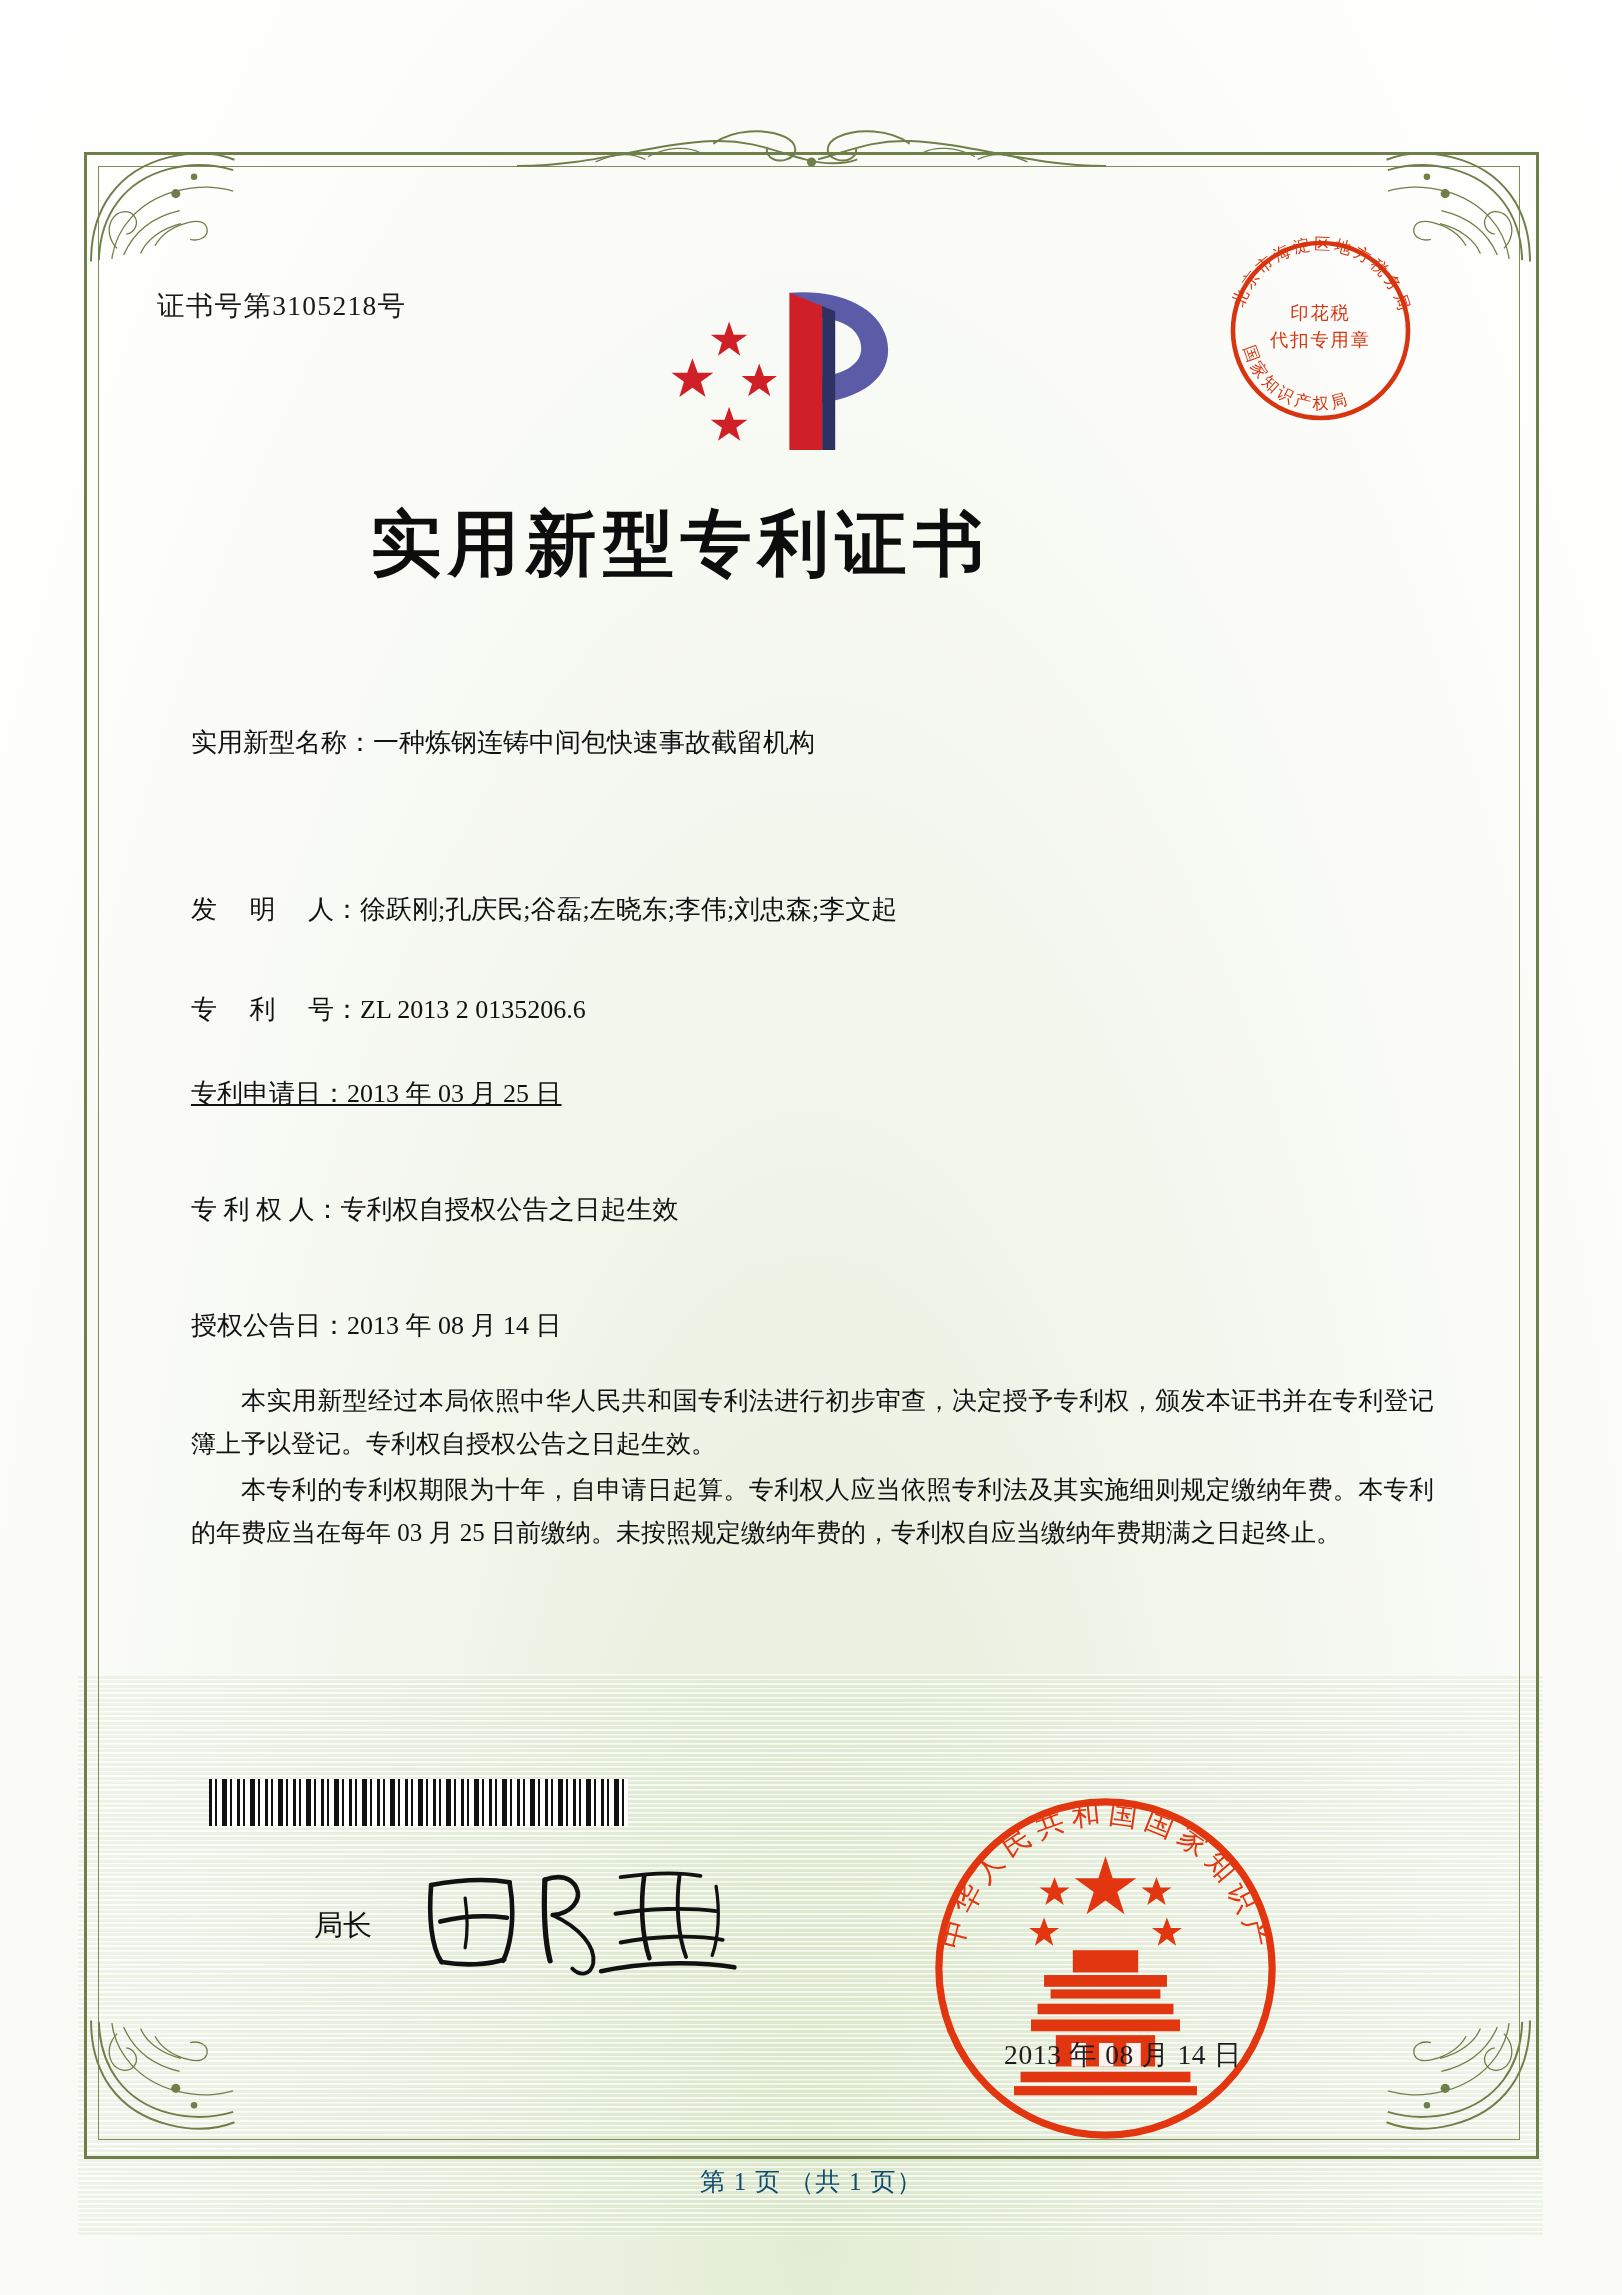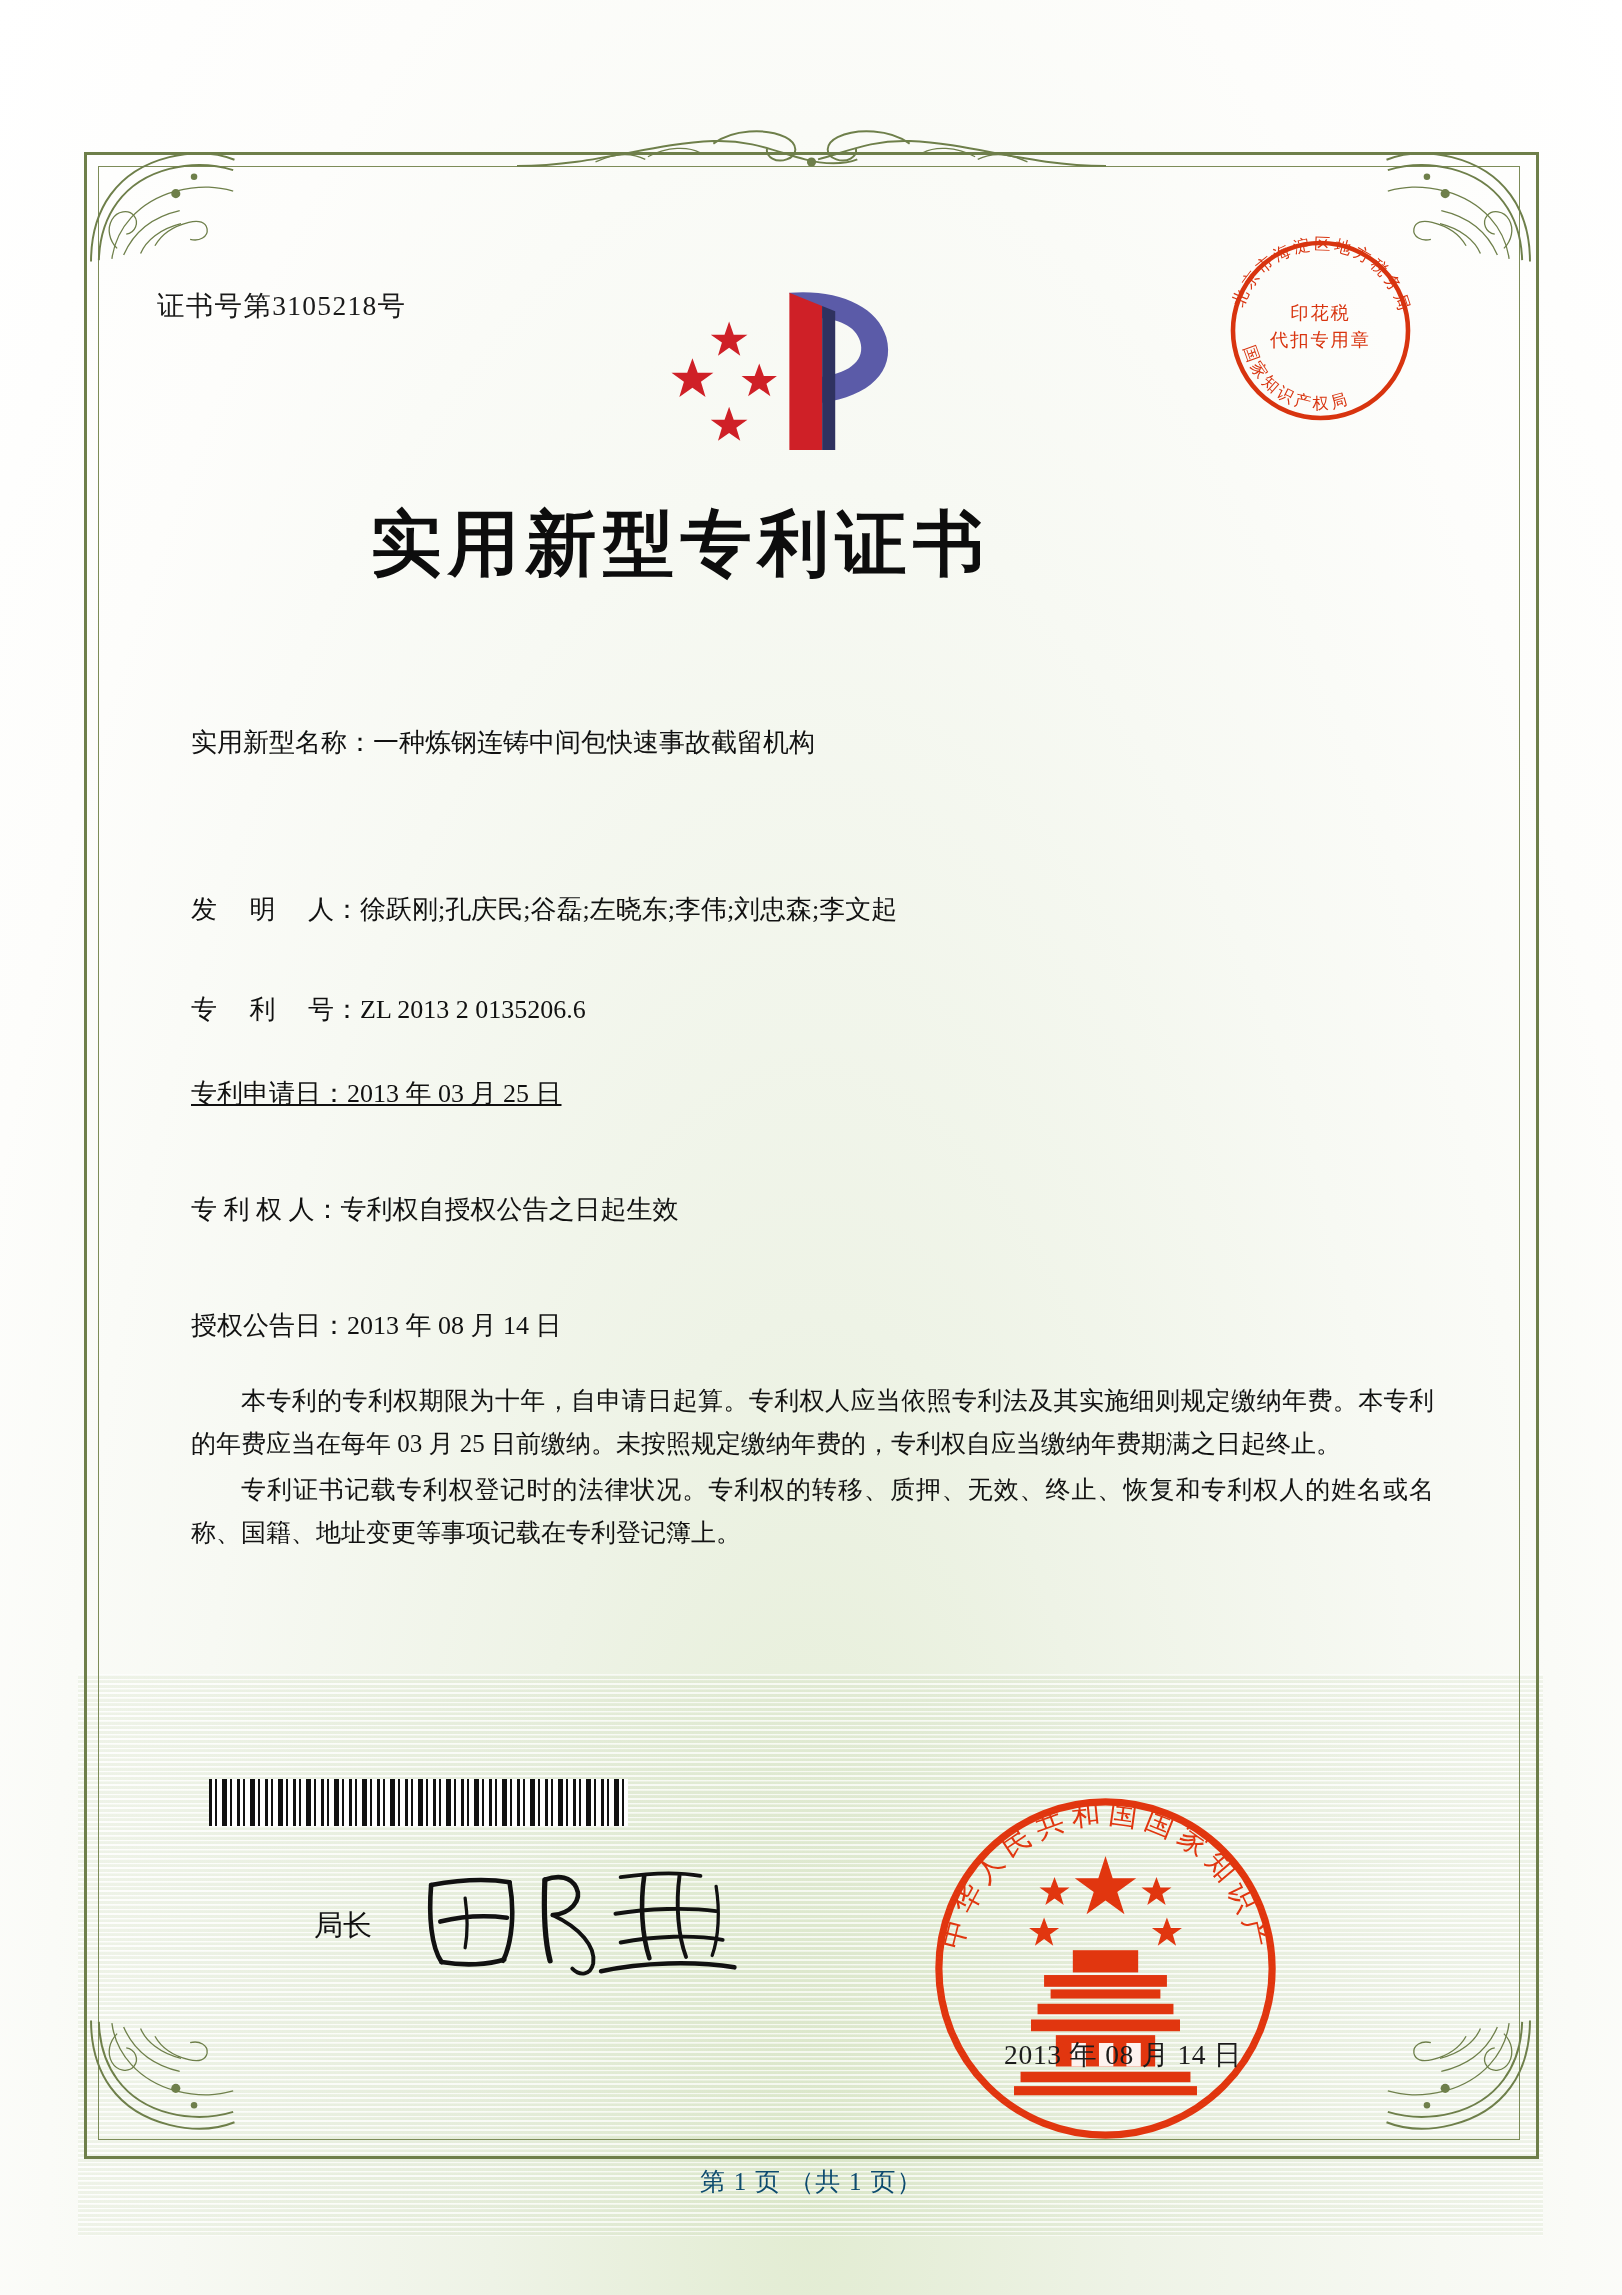--- a/index.html
+++ b/index.html
@@ -327,22 +327,22 @@
 
 <div class="field" id="f-owner">
   <span class="lbl sp-2">专 利 权 人：</span><span class="val">专利权自授权公告之日起生效</span>
 </div>
 
 <div class="field" id="f-pubdate">
   <span class="lbl">授权公告日：</span><span class="val">2013 年 08 月 14 日</span>
 </div>
 
 <div id="body-text">
+  <p>本实用新型经过本局依照中华人民共和国专利法进行初步审查，决定授予专利权，颁发本证书并在专利登记簿上予以登记。专利权自授权公告之日起生效。</p>
   <p>本专利的专利权期限为十年，自申请日起算。专利权人应当依照专利法及其实施细则规定缴纳年费。本专利的年费应当在每年 03 月 25 日前缴纳。未按照规定缴纳年费的，专利权自应当缴纳年费期满之日起终止。</p>
-  <p>专利证书记载专利权登记时的法律状况。专利权的转移、质押、无效、终止、恢复和专利权人的姓名或名称、国籍、地址变更等事项记载在专利登记簿上。</p>
 </div>
 
 <div id="barcode"></div>
 
 <div id="sign-label">局长</div>
 
 <div id="signature">
   <svg viewBox="0 0 560 210" fill="none" stroke="#111" stroke-width="7" stroke-linecap="round" stroke-linejoin="round">
     <path d="M40 52 C36 100 40 146 56 170"></path>
     <path d="M40 52 C84 44 126 42 160 48"></path>

